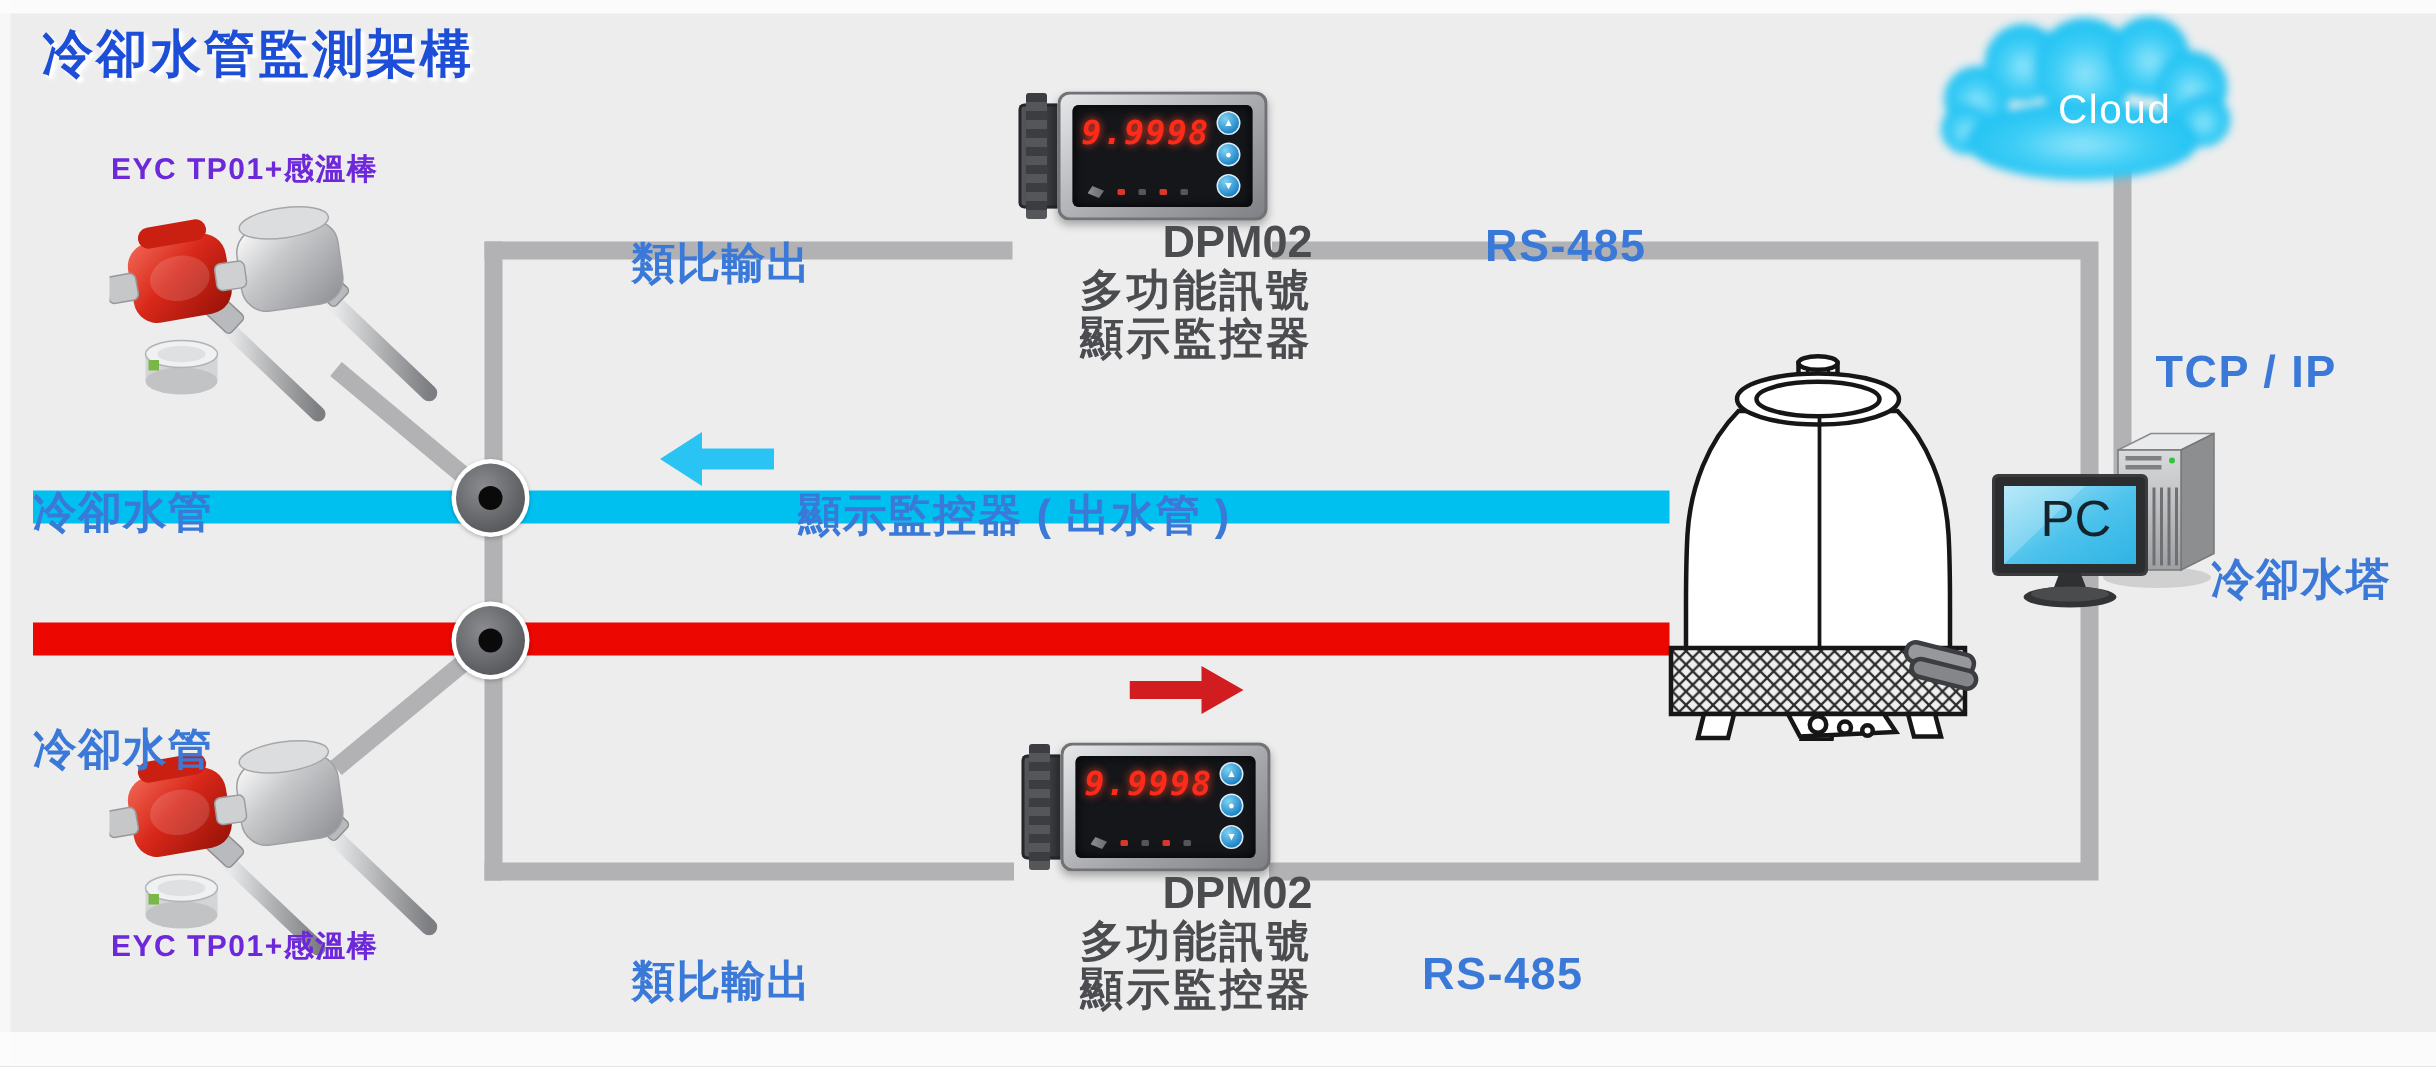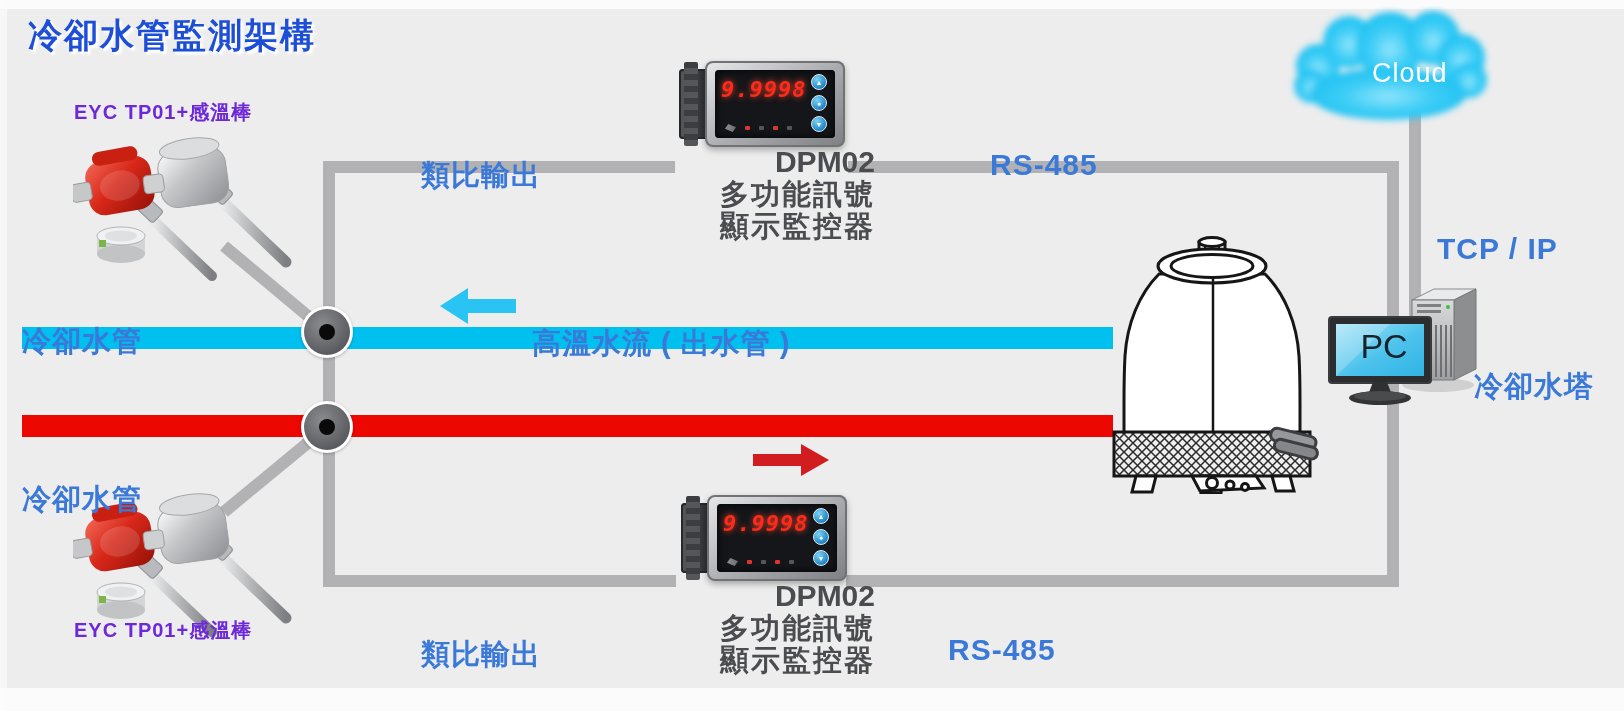--- a/index.html
+++ b/index.html
@@ -286,21 +286,21 @@
   <div class="abs cloud-text nowrap" style="left:1372px;top:58px;z-index:7;">Cloud</div>
 
   <div class="abs title nowrap" style="left:28px;top:13px;z-index:7;">冷卻水管監測架構</div>
 
   <div class="abs gray-lbl nowrap" style="left:74px;top:99px;z-index:7;">EYC TP01+感溫棒</div>
   <div class="abs gray-lbl nowrap" style="left:74px;top:617px;z-index:7;">EYC TP01+感溫棒</div>
 
   <div class="abs blue-lbl nowrap" style="left:22px;top:286px;z-index:7;">冷卻水管</div>
   <div class="abs blue-lbl nowrap" style="left:22px;top:444px;z-index:7;">冷卻水管</div>
 
-  <div class="abs blue-lbl nowrap" style="left:532px;top:288px;z-index:7;">高溫水流 ( 出水管 )</div>
+  <div class="abs blue-lbl nowrap" style="left:532px;top:288px;z-index:7;">顯示監控器 ( 出水管 )</div>
 
   <div class="abs blue-lbl nowrap" style="left:421px;top:120px;z-index:7;">類比輸出</div>
   <div class="abs blue-lbl nowrap" style="left:421px;top:599px;z-index:7;">類比輸出</div>
 
   <div class="abs blue-lbl nowrap" style="left:990px;top:112px;font-size:30px;z-index:7;">RS-485</div>
   <div class="abs blue-lbl nowrap" style="left:948px;top:597px;font-size:30px;z-index:7;">RS-485</div>
 
   <div class="abs blue-lbl nowrap" style="left:1437px;top:196px;font-size:30px;z-index:7;">TCP / IP</div>
 
 

